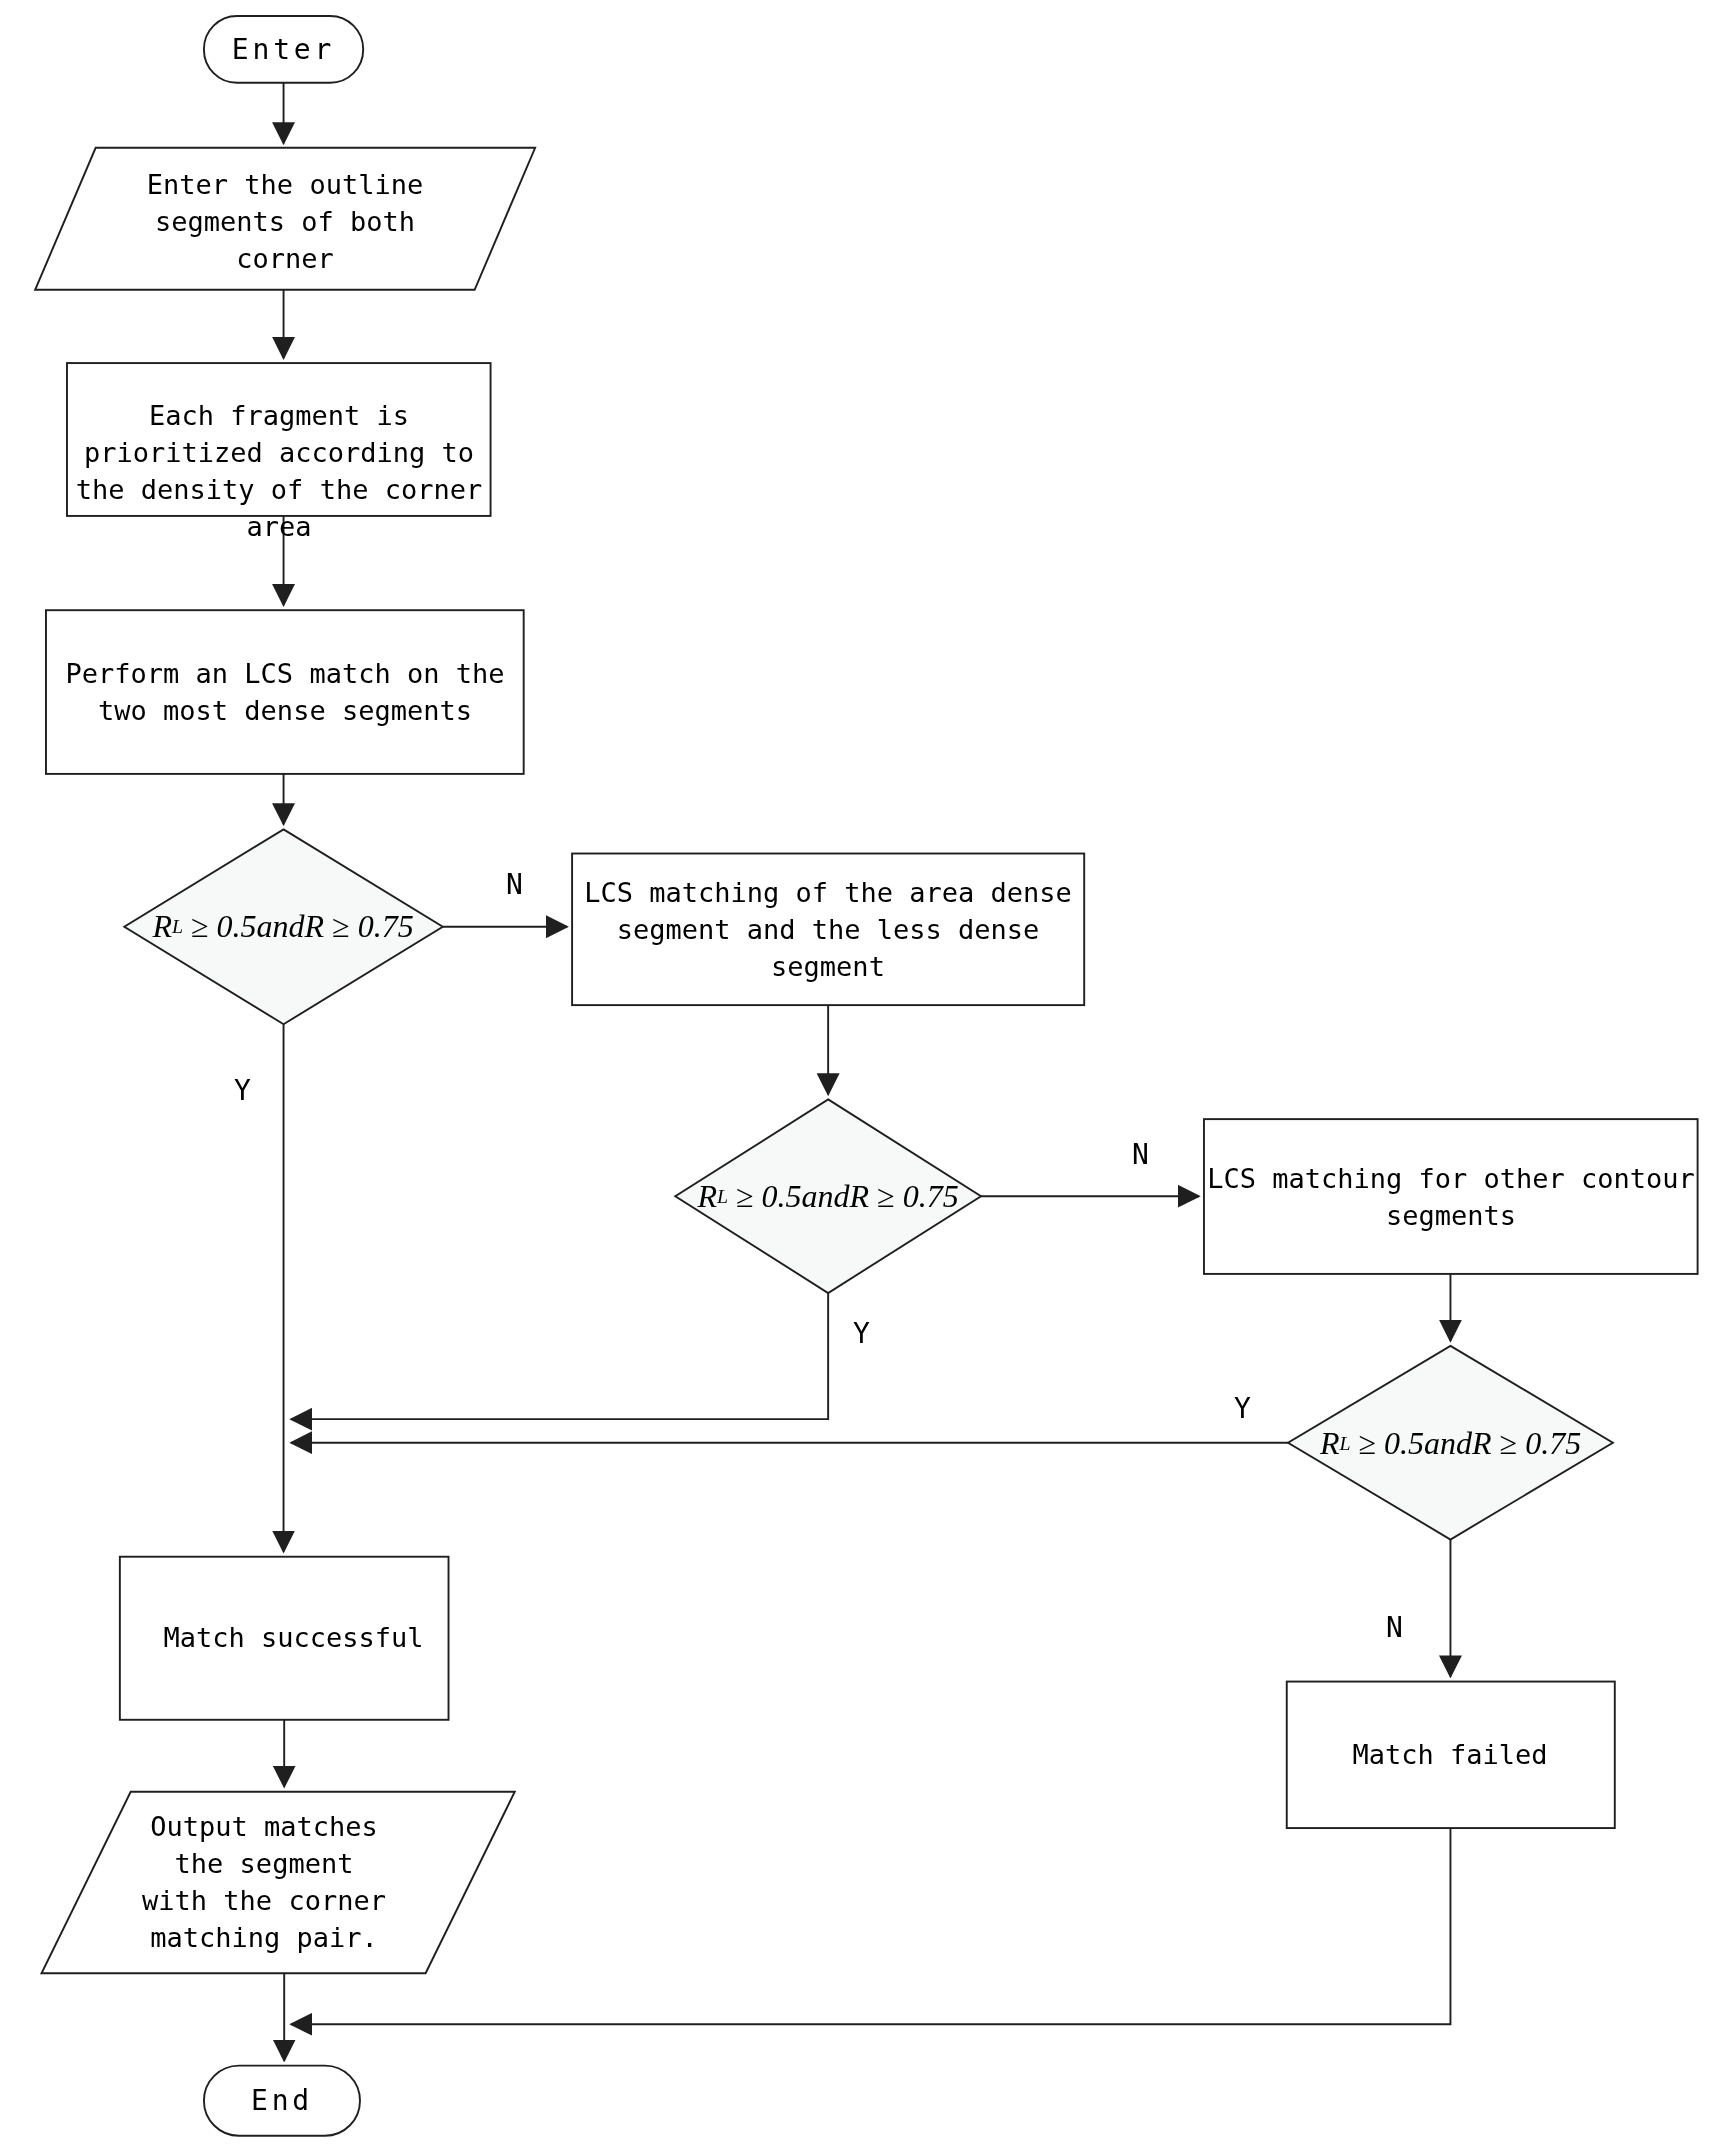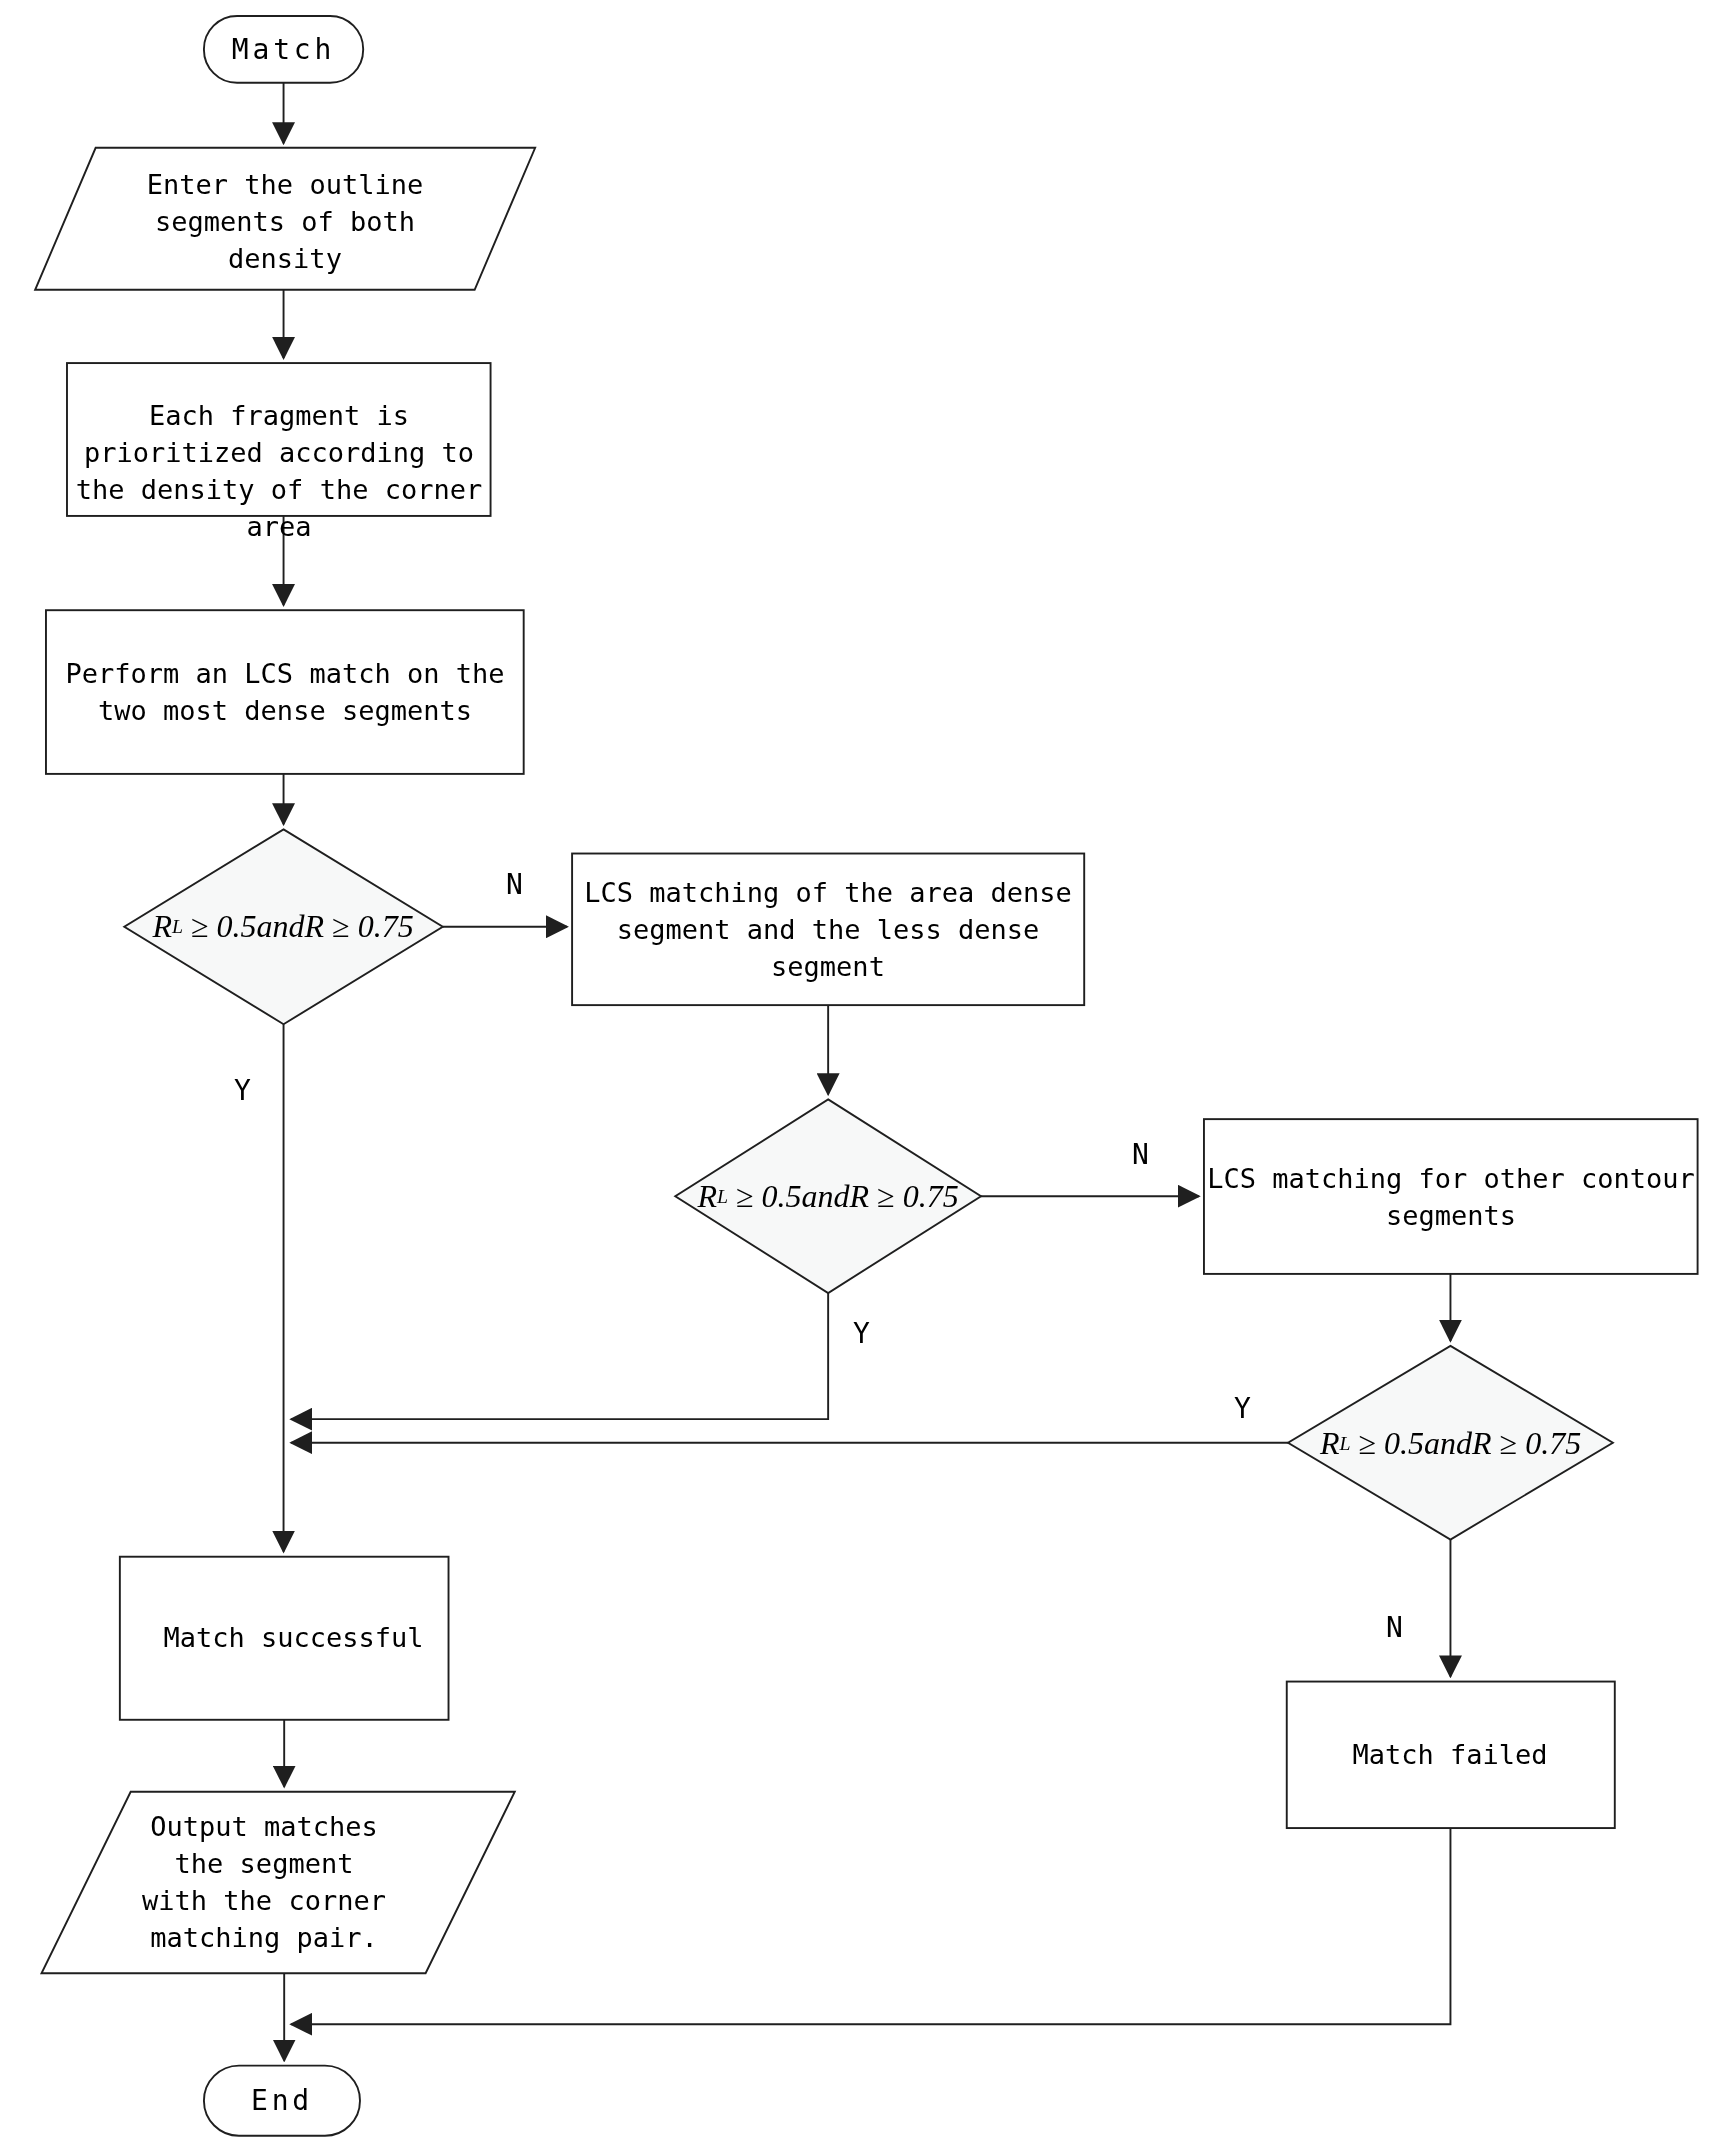--- a/index.html
+++ b/index.html
@@ -78,27 +78,27 @@
     <polygon class="diamond" points="1300,1726 1540,1878 1300,2030 1060,1878"></polygon>
     <rect class="shape" x="1890" y="1757" width="775" height="243"></rect>
     <polygon class="diamond" points="2277,2113 2532,2265 2277,2417 2022,2265"></polygon>
     <rect class="shape" x="188" y="2444" width="516" height="256"></rect>
     <rect class="shape" x="2020" y="2640" width="515" height="230"></rect>
     <polygon class="shape" points="205,2813 808,2813 668,3098 65,3098"></polygon>
     <rect class="shape" x="320" y="3243" width="245" height="110" rx="55"></rect>
   </svg>
 
   <div class="label terminator-label" style="left:204px;top:16px;width:159px;height:67px;">
-    <div>Match</div>
+    <div>Enter</div>
   </div>
 
   <div class="label" style="left:62px;top:159px;width:446px;height:124px;">
     <div>Enter the outline</div>
     <div>segments of both</div>
-    <div>density</div>
+    <div>corner</div>
   </div>
 
   <div class="label" style="left:67px;top:363px;width:424px;height:153px;margin-top:31px;">
     <div>Each fragment is</div>
     <div>prioritized according to</div>
     <div>the density of the corner</div>
     <div>area</div>
   </div>
 
   <div class="label" style="left:46px;top:610px;width:478px;height:164px;">

